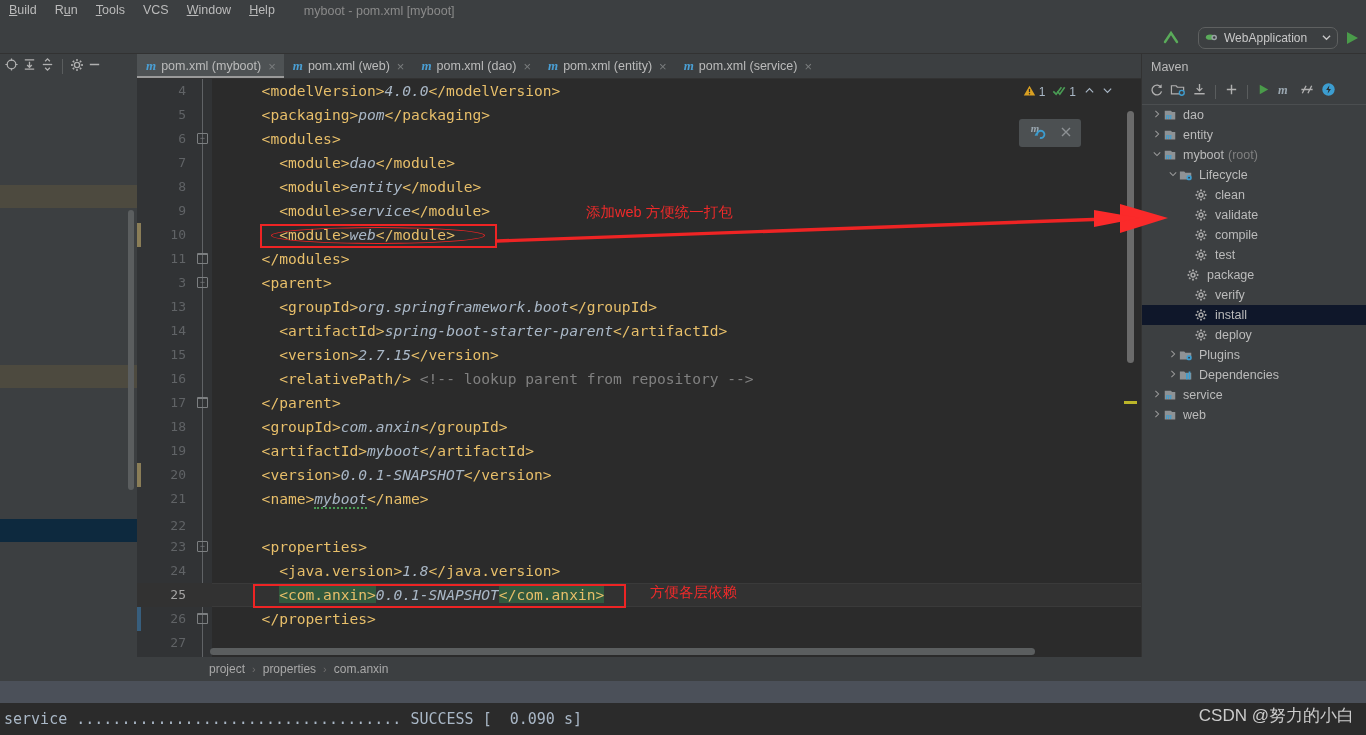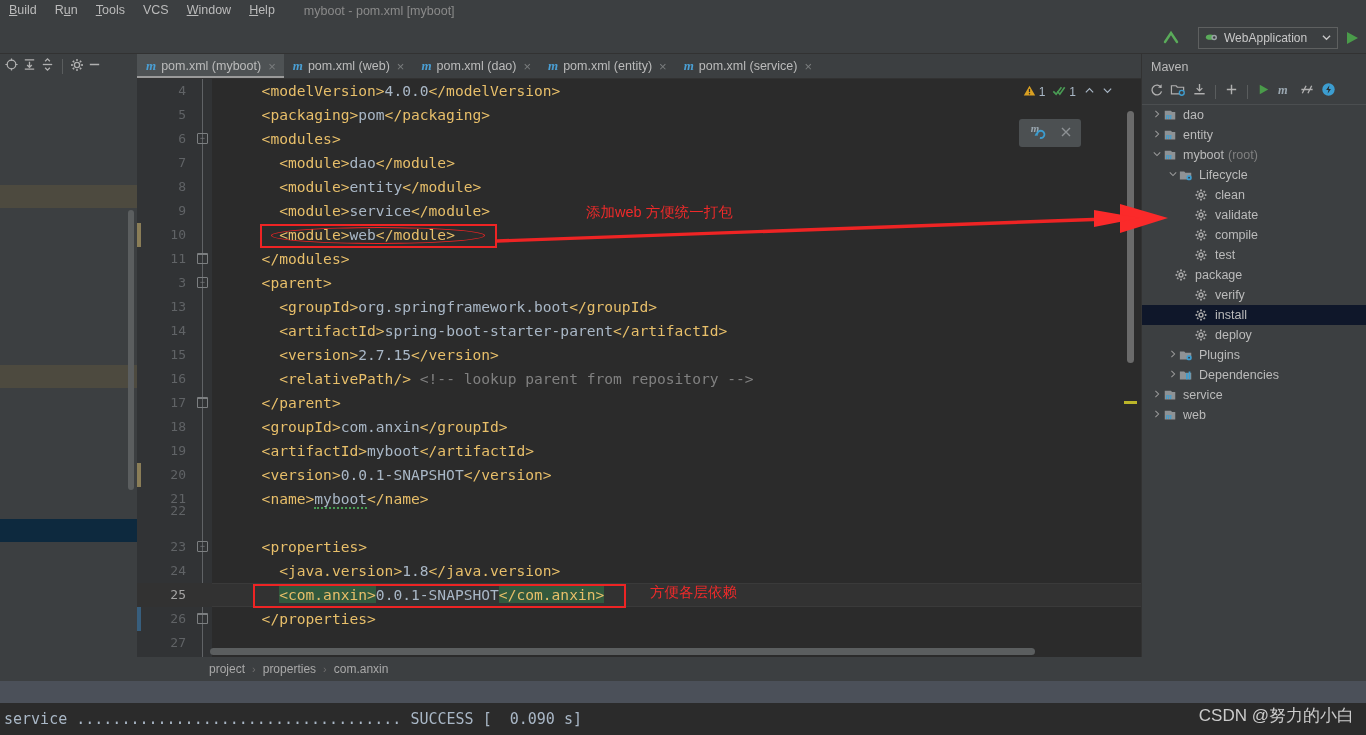--- a/index.html
+++ b/index.html
@@ -22,21 +22,21 @@
   .menubar .wintitle { margin-left: 20px; color: #8a8a8a; font-size: 12.5px; }
 
   
   .toolstrip {
     position: absolute; left: 0; top: 21px; width: 1366px; height: 33px;
     background: #3c3f41; border-bottom: 1px solid #323232;
   }
   .runconfig {
     position: absolute; right: 28px; top: 27px;
     height: 22px; min-width: 140px;
-    border: 1px solid #5e6060; border-radius: 0;
+    border: 1px solid #5e6060; border-radius: 7px;
     background: #3c3f41; display: flex; align-items: center;
     padding: 0 6px; gap: 5px; font-size: 12px; color: #c8c8c8;
   }
   .runbtn {
     position: absolute; right: 5px; top: 29px;
     width: 18px; height: 18px;
   }
   .updatebtn { position: absolute; right: 185px; top: 28px; width: 20px; height: 20px; }
 
   
@@ -100,21 +100,21 @@
   }
   .cline {
     position: absolute; left: 0; height: 24px; line-height: 24px; white-space: pre;
     padding-left: 32px;
   }
   .curlinebg {
     position: absolute; left: 0; width: 1066px; height: 24px; background: #323232;
     border-top: 1px solid #3a3a3a; border-bottom: 1px solid #3a3a3a;
   }
   .tag { color: #e8bf6a; }
-  .txt { color: #a9b7c6; }
+  .txt { color: #a9b7c6; font-style: italic; }
   .cmt { color: #808080; }
   .sel { background: #32593d; }
   .squig { border-bottom: 2px dotted #499c54; }
 
   
   .chbar { position: absolute; left: 0; width: 4px; background: #8a7d57; }
   .chbar.blue { background: #375e7d; }
 
   
   .inspect {
@@ -320,21 +320,21 @@
           <div class="lnum" style="top: 216px;">13</div>
           <div class="lnum" style="top: 240px;">14</div>
           <div class="lnum" style="top: 264px;">15</div>
           <div class="lnum" style="top: 288px;">16</div>
           <div class="lnum" style="top: 312px;">17</div>
           <div class="foldmark" style="top: 318px; border-top-width: 2px;"></div>
           <div class="lnum" style="top: 336px;">18</div>
           <div class="lnum" style="top: 360px;">19</div>
           <div class="lnum" style="top: 384px;">20</div>
           <div class="lnum" style="top: 408px;">21</div>
-          <div class="lnum" style="top: 420px; margin-left: 12px;">22</div>
+          <div class="lnum" style="top: 435px; margin-left: 12px;">22</div>
           <div class="lnum" style="top: 456px;">23</div>
           <div class="foldmark" style="top: 462px;">−</div>
           <div class="lnum" style="top: 480px;">24</div>
           <div style="position: absolute; left: 0px; top: 504px; width: 75px; height: 24px; background: rgb(50, 50, 50);"></div>
           <div class="lnum cur" style="top: 504px;">25</div>
           <div class="lnum" style="top: 528px;">26</div>
           <div class="foldmark" style="top: 534px; border-top-width: 2px;"></div>
           <div class="lnum" style="top: 552px;">27</div>
         </div>
 
@@ -572,21 +572,21 @@
             <svg width="12" height="12" viewBox="0 0 16 16">
               <circle cx="8" cy="8" r="2.6" fill="none" stroke="#a6a6a6" stroke-width="2"></circle>
               <g stroke="#a6a6a6" stroke-width="2.6">
                 <path d="M8 .8 V3 M8 13 V15.2 M.8 8 H3 M13 8 H15.2"></path>
                 <path d="M2.9 2.9 L4.4 4.4 M11.6 11.6 L13.1 13.1 M13.1 2.9 L11.6 4.4 M4.4 11.6 L2.9 13.1"></path>
               </g>
             </svg>
           </span>
           <span class="lbl">test</span>
         </div>
-        <div class="trow" style="padding-left: 20px;">
+        <div class="trow" style="padding-left: 32px;">
           <span class="arrow"></span>
           <span style="display: inline-flex; align-items: center; width: 16px;">
             <svg width="12" height="12" viewBox="0 0 16 16">
               <circle cx="8" cy="8" r="2.6" fill="none" stroke="#a6a6a6" stroke-width="2"></circle>
               <g stroke="#a6a6a6" stroke-width="2.6">
                 <path d="M8 .8 V3 M8 13 V15.2 M.8 8 H3 M13 8 H15.2"></path>
                 <path d="M2.9 2.9 L4.4 4.4 M11.6 11.6 L13.1 13.1 M13.1 2.9 L11.6 4.4 M4.4 11.6 L2.9 13.1"></path>
               </g>
             </svg>
           </span>

